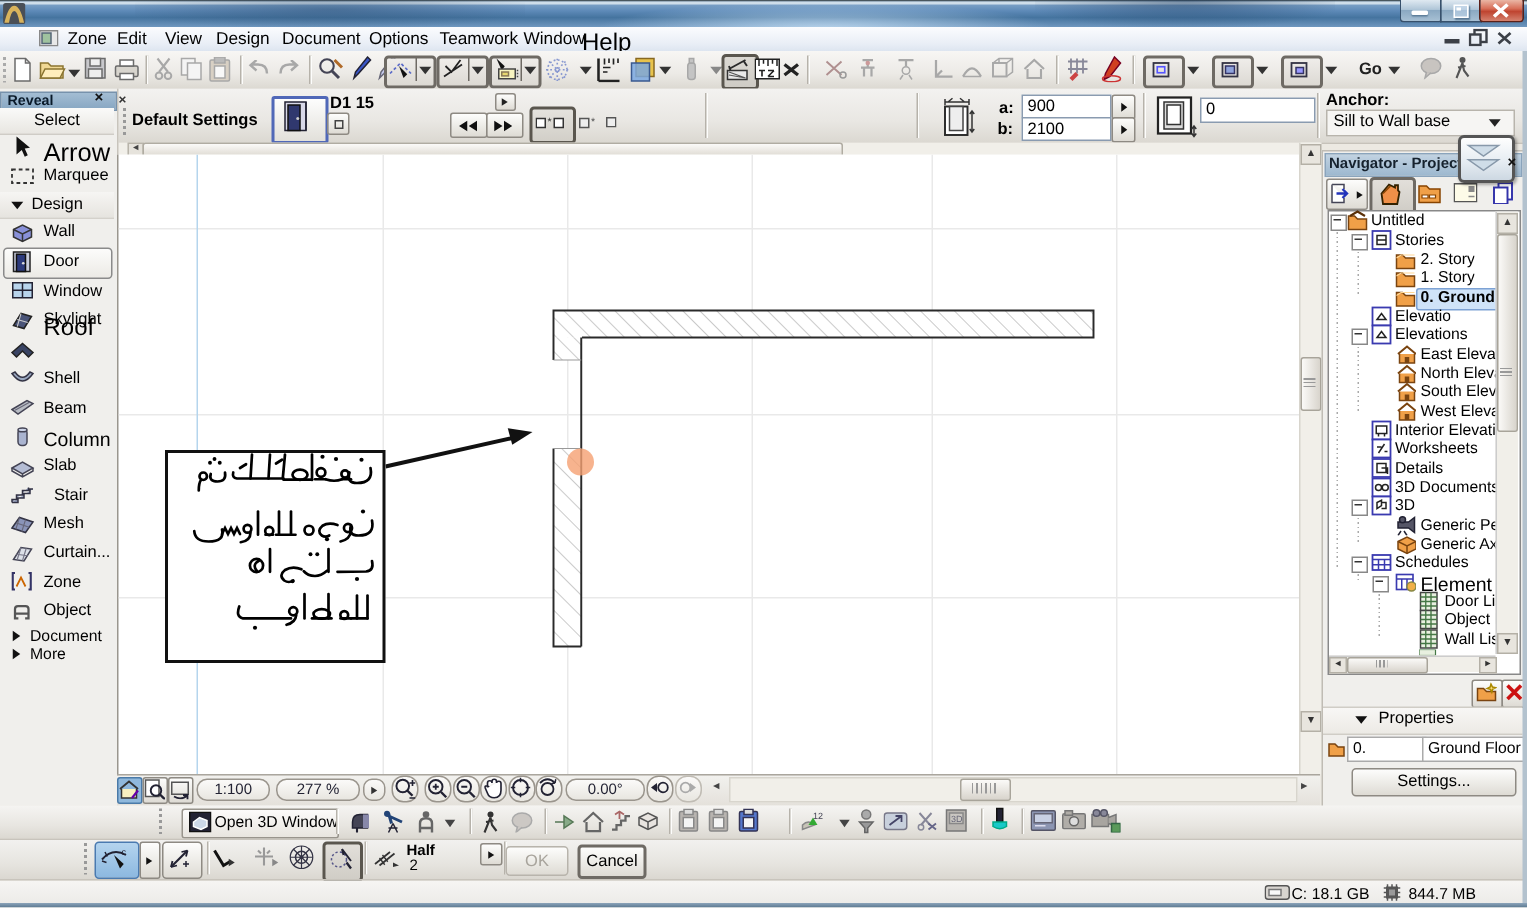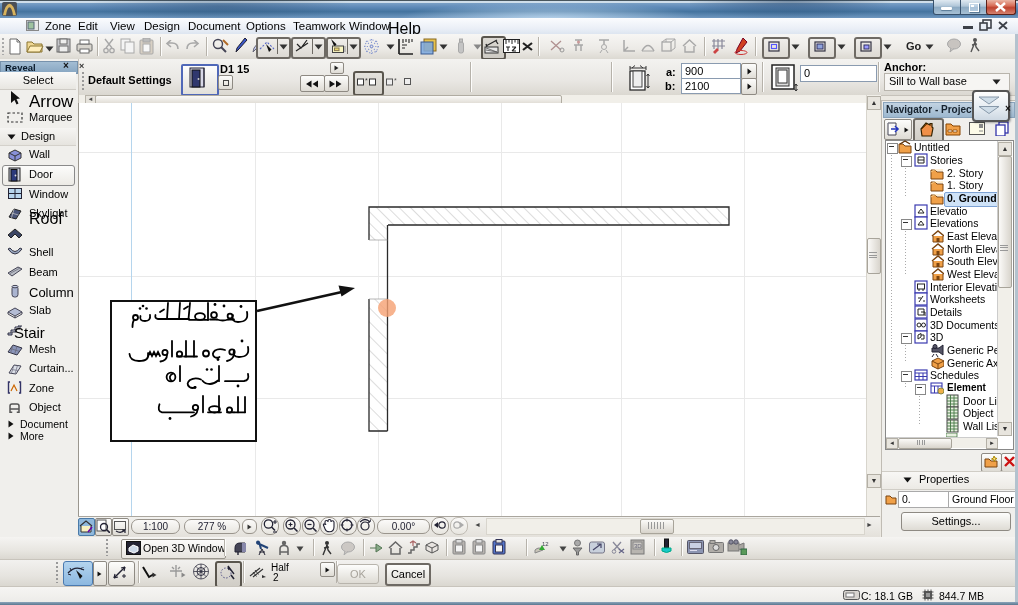--- a/index.html
+++ b/index.html
@@ -403,21 +403,21 @@
     </svg>
 <div class="tb" style="left:29px;top:285px;font-size:13px">Column</div>
 <svg class="a" style="left:7px;top:304px" width="16" height="15" viewBox="0 0 16 15">
       <path d="M1 8 L8 4 L15 8 L8 12 Z" fill="#b4bcd4" stroke="#445"></path>
       <path d="M1 8 v2 L8 14 L15 10 v-2 M8 12 v2" fill="none" stroke="#445"></path>
     </svg>
 <div class="tb" style="left:29px;top:304px;font-size:11px">Slab</div>
 <svg class="a" style="left:7px;top:322px" width="16" height="15" viewBox="0 0 16 15">
       <path d="M1 13 h4 v-3 h4 v-3 h4 v-3 h2 M1 13 v-2 h3 v-3 h4 v-3 h4 v-2" fill="#9aa4c4" stroke="#334"></path>
     </svg>
-<div class="tb" style="left:14px;top:324px;font-size:15px">Stair</div>
+<div class="tb" style="left:36px;top:324px;font-size:11px">Stair</div>
 <svg class="a" style="left:7px;top:342px" width="16" height="15" viewBox="0 0 16 15">
       <path d="M1 10 L6 3 L15 6 L10 13 Z" fill="#8a94b8" stroke="#334"></path>
       <path d="M3.5 6.5 L12.5 9.5 M6 3 L3.5 11 M10 4.5 L7.5 12.5" stroke="#667" stroke-width="0.7"></path>
     </svg>
 <div class="tb" style="left:29px;top:343px;font-size:11px">Mesh</div>
 <svg class="a" style="left:7px;top:362px" width="16" height="15" viewBox="0 0 16 15">
       <path d="M2 11 L7 3 L14 4 L9 12 Z" fill="#dce0e8" stroke="#445"></path>
       <path d="M4 7.5 L11.5 8.5 M7 3 L4.5 11 M10.5 3.5 L8 11.8" stroke="#778" stroke-width="0.8"></path>
     </svg>
 <div class="tb" style="left:29px;top:362px;font-size:11px">Curtain...</div>
@@ -700,21 +700,21 @@
       <path d="M1 5 h12 M5 5 v7 M9 5 v7 M1 8.5 h12" stroke="#3a3ab0"></path>
     </svg>
 <div class="tb" style="left:930px;top:369.0px;font-size:10.5px;font-weight:normal;max-width:70px;overflow:hidden">Schedules</div>
 <div class="a" style="left:915px;top:383.5px;width:9px;height:9px;background:#fff;border:1px solid #888"></div>
 <div class="a" style="left:917px;top:386.5px;width:5px;height:1px;background:#333"></div>
 <svg class="a" style="left:930px;top:381.0px" width="14" height="14" viewBox="0 0 14 14">
       <rect x="1" y="2" width="11" height="10" fill="#fff" stroke="#3a3ab0" stroke-width="1.1"></rect>
       <path d="M1 5 h11 M4.5 5 v7 M8 5 v7" stroke="#3a3ab0"></path>
       <circle cx="11" cy="10" r="3" fill="#f0b048" stroke="#884"></circle>
     </svg>
-<div class="tb" style="left:947px;top:382.0px;font-size:10px;font-weight:bold;max-width:53px;overflow:hidden">Element</div>
+<div class="tb" style="left:947px;top:382.0px;font-size:13px;font-weight:normal;max-width:53px;overflow:hidden">Element</div>
 <svg class="a" style="left:946px;top:393.5px" width="14" height="14" viewBox="0 0 14 14">
       <rect x="1" y="1" width="11" height="12" fill="#e8f0e0" stroke="#444"></rect>
       <path d="M1 4 h11 M1 7 h11 M1 10 h11 M4.5 1 v12 M8 1 v12" stroke="#447744" stroke-width="0.9"></path>
     </svg>
 <div class="tb" style="left:963px;top:394.5px;font-size:10.5px;font-weight:normal;max-width:37px;overflow:hidden">Door List</div>
 <svg class="a" style="left:946px;top:406.0px" width="14" height="14" viewBox="0 0 14 14">
       <rect x="1" y="1" width="11" height="12" fill="#e8f0e0" stroke="#444"></rect>
       <path d="M1 4 h11 M1 7 h11 M1 10 h11 M4.5 1 v12 M8 1 v12" stroke="#447744" stroke-width="0.9"></path>
     </svg>
 <div class="tb" style="left:963px;top:407.0px;font-size:10.5px;font-weight:normal;max-width:37px;overflow:hidden">Object In</div>
@@ -999,21 +999,21 @@
       <circle cx="8" cy="9" r="5" fill="none" stroke="#558" stroke-width="1" stroke-dasharray="1.5 1.5"></circle>
       <path d="M10 2 l6 8 m-6 -8 l1 4" stroke="#223" stroke-width="1.3"></path>
       <path d="M13 11 l3 4" stroke="#223" stroke-width="1.6"></path>
     </svg>
 <div class="sep" style="left:243px;top:561px;height:22px"></div>
 <svg class="a" style="left:248px;top:565px" width="20" height="15" viewBox="0 0 20 15">
       <path d="M2 11 L12 3 M5 12 L15 4" stroke="#333" stroke-width="1.2"></path>
       <path d="M5 7 l3.5 4.5 m-1.5 -6.5 l3.5 4.5" stroke="#333" stroke-width="0.9"></path>
       <path d="M14 10 l4 2 -4 1 z" fill="#333"></path>
     </svg>
-<div class="tb" style="left:271px;top:562px;font-size:10px;font-weight:normal">Half</div>
+<div class="tb" style="left:271px;top:562px;font-size:10px;font-weight:bold">Half</div>
 <div class="tb" style="left:273px;top:572px;font-size:10px">2</div>
 <div class="btn" style="left:320px;top:562px;width:13px;height:13px;border-radius:2px">
       <svg class="a" style="left:3.5px;top:3.5px" width="5" height="6" viewBox="0 0 5 6">
         <path d="M0.5 0.5 L4.5 3 L0.5 5.5 Z" fill="#111"></path>
       </svg>
     </div>
 <div class="sep" style="left:336px;top:561px;height:22px"></div>
 <div class="btn" style="left:337px;top:564px;width:40px;height:18px;line-height:18px;color:#a8a49c;border-color:#b8b4ac">OK</div>
 <div class="btn" style="left:385px;top:563px;width:42px;height:19px;line-height:19px;border:2px solid #6e6a64">Cancel</div>
 <div class="a" style="left:0;top:586px;width:1018px;height:16px;background:linear-gradient(#f6f5f3,#ecebe8);border-top:1px solid #c8c4bc"></div>

